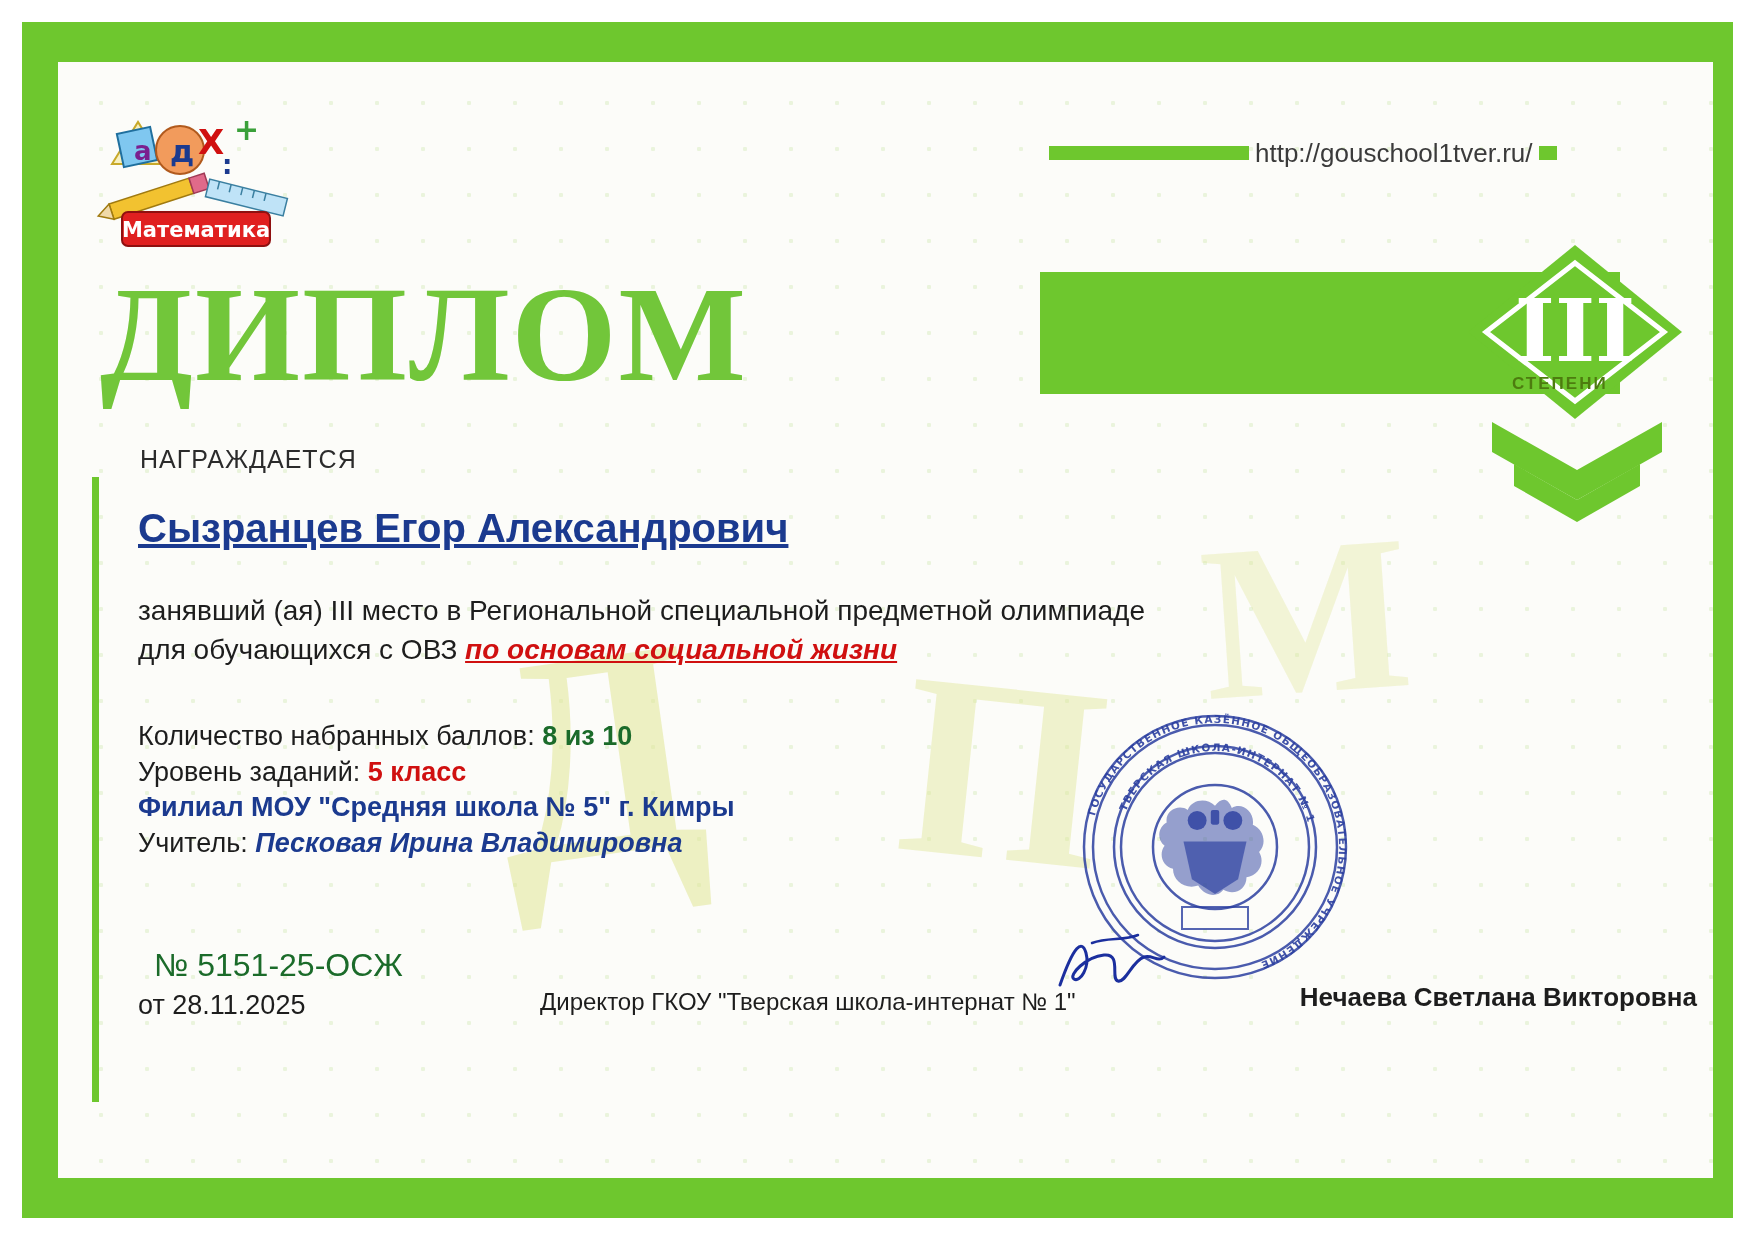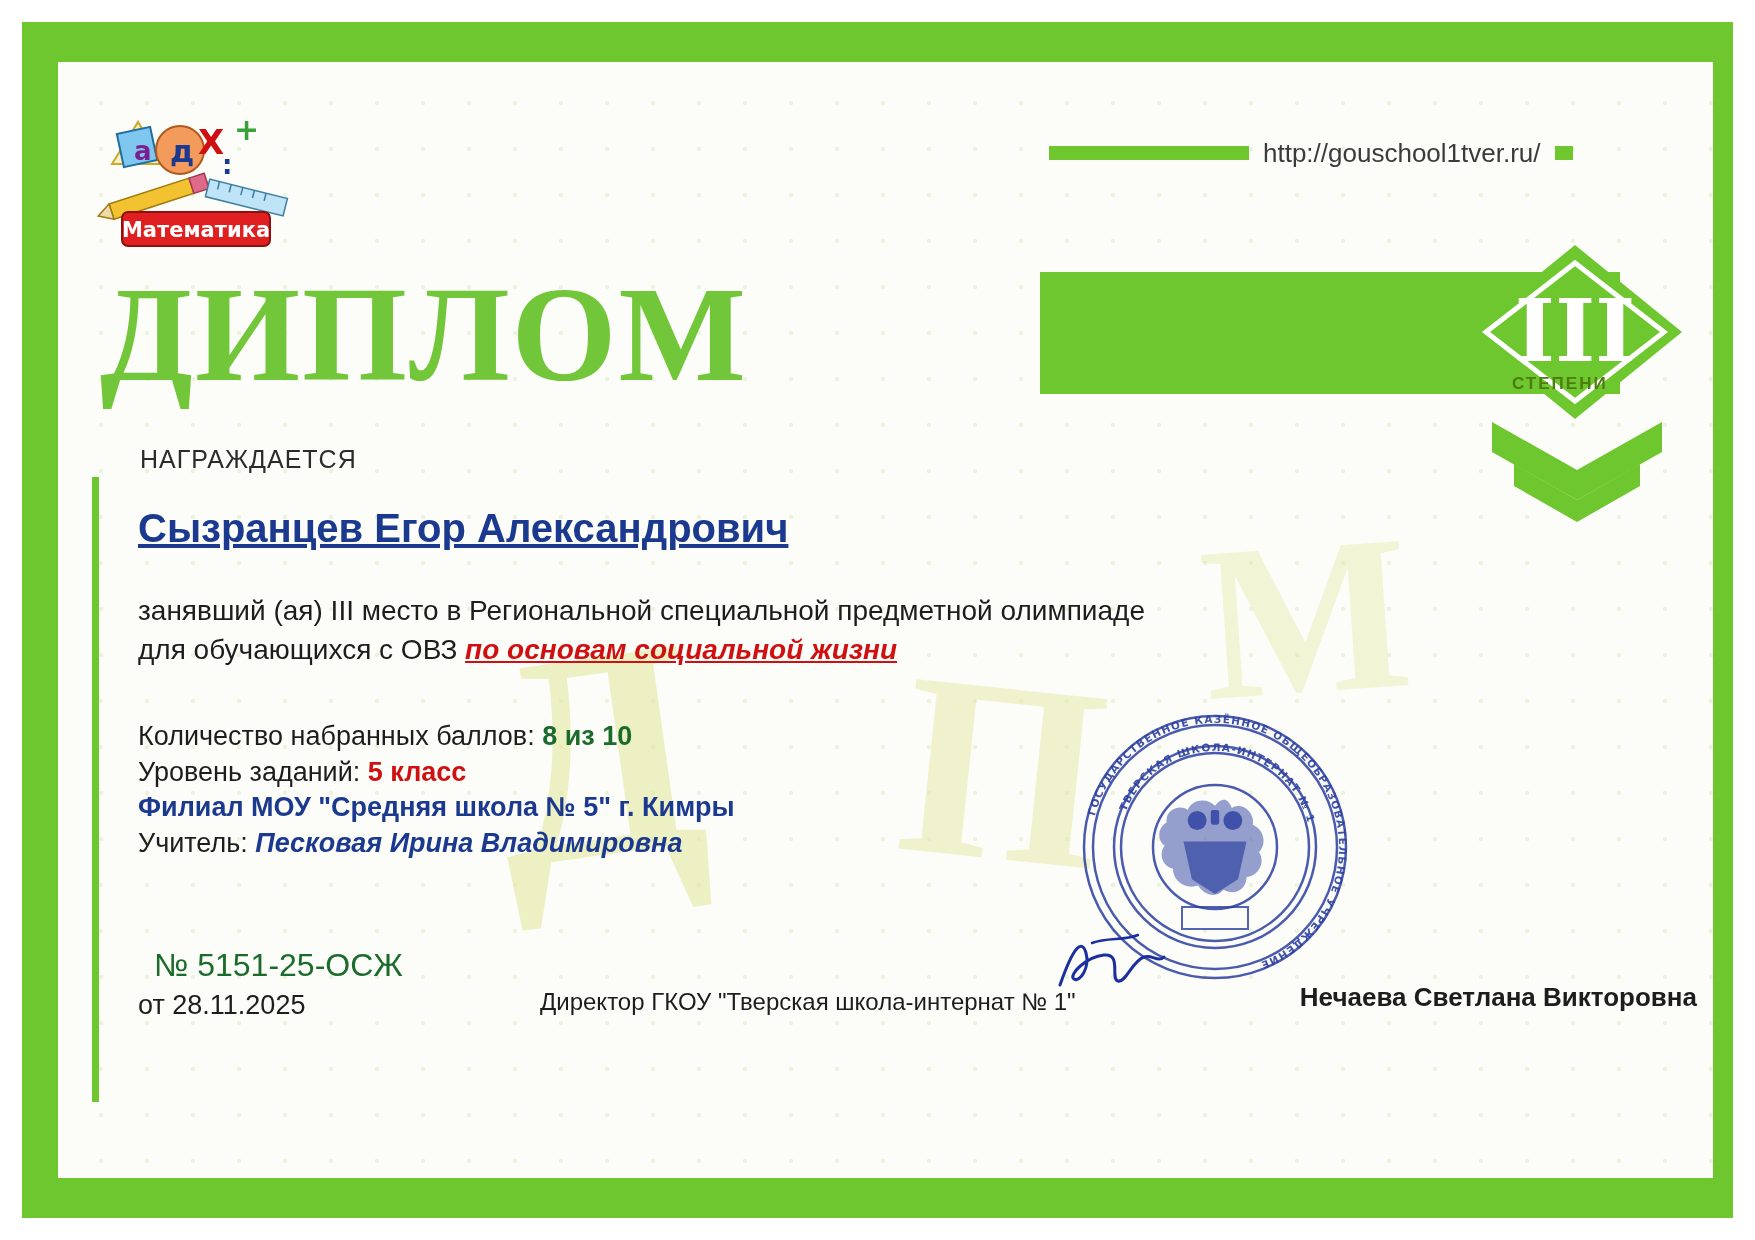--- a/index.html
+++ b/index.html
@@ -98,21 +98,21 @@
 
   
   .url-row {
     position: absolute;
     left: 1020px;
     top: 116px;
     width: 660px;
     height: 30px;
     display: flex;
     align-items: center;
-    gap: 14px;
+    gap: 6px;
     padding-left: 7px;
   }
   .url-dash {
     height: 14px;
     background: #6ec72e;
   }
   .url-dash.left { width: 200px; }
   .url-dash.right { width: 18px; }
   .url-text {
     font-size: 26px;

